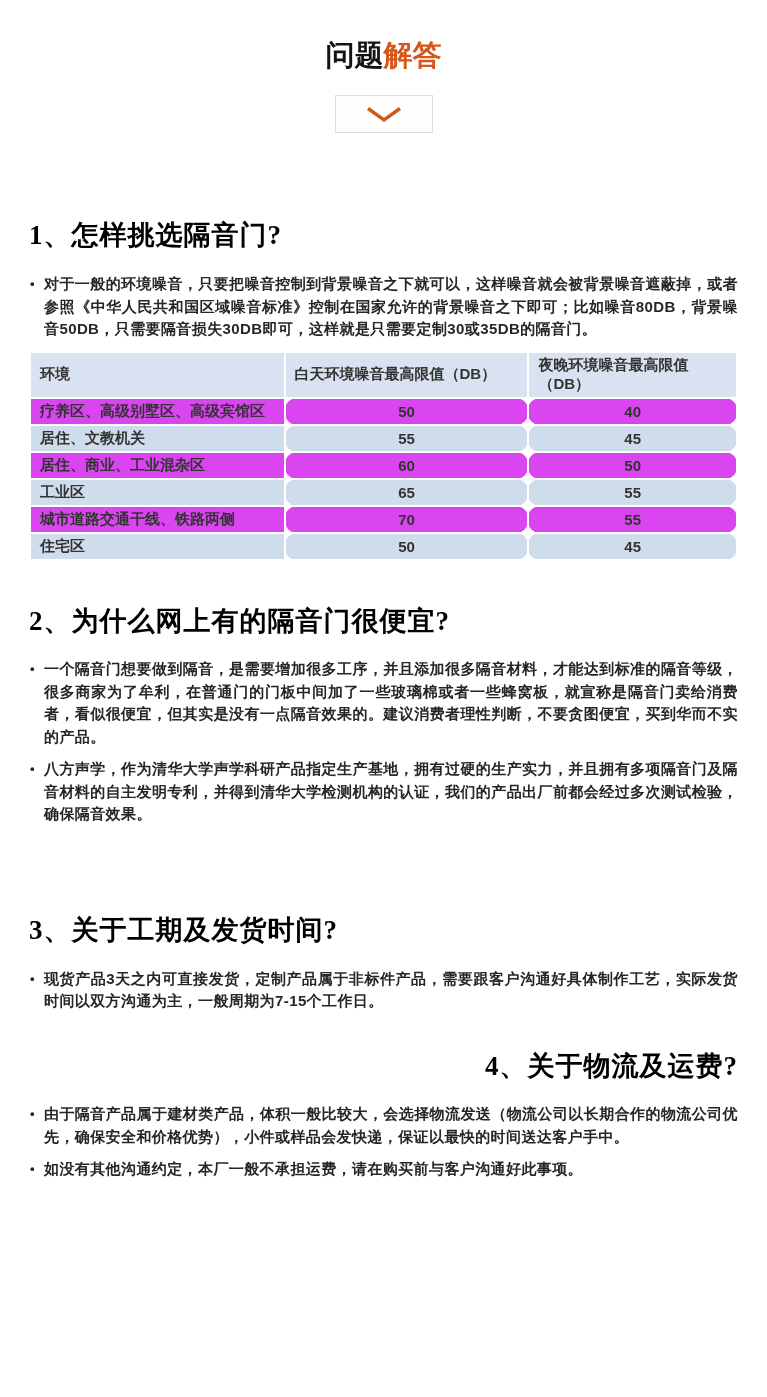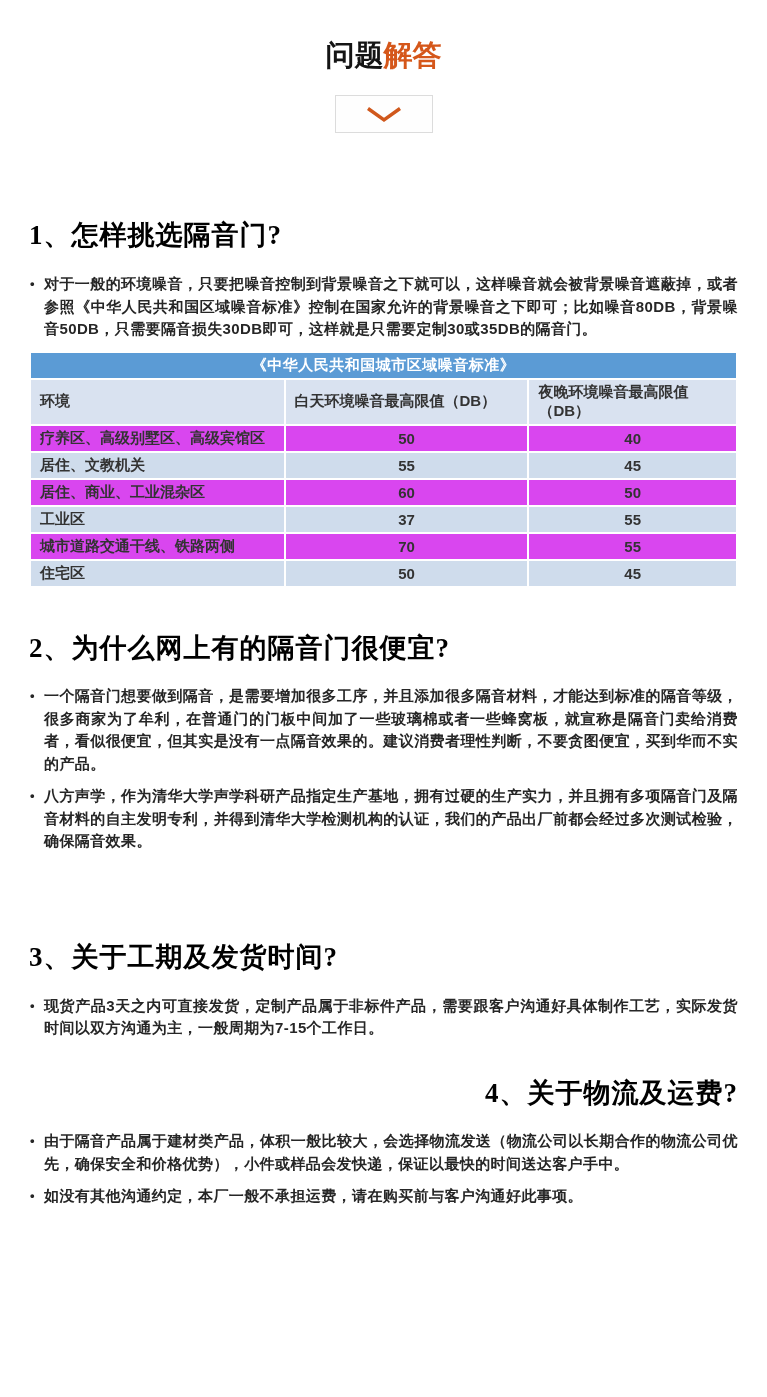--- a/index.html
+++ b/index.html
@@ -50,21 +50,21 @@
   }
   table.noise-table th, table.noise-table td { border:2px solid #ffffff; padding:3px 9px; }
   .tbl-title th {
     background:#5B9BD5; color:#ffffff; text-align:center;
     font-size:15px; height:25px; letter-spacing:0.5px;
   }
   .tbl-colhead th { background:#D9E2F0; text-align:left; height:28px; font-weight:bold; }
   tbody tr.r-light td { background:#d946ef; }
   tbody tr.r-dark  td { background:#CFDCEC; }
   tbody td { height:27px; }
-  td.num { text-align:center; }
+  td.num { text-align:center;border-radius:12px; }
   .col-env   { width:36%; }
   .col-day   { width:34.5%; }
   .col-night { width:29.5%; }
 </style>
 </head>
 <body>
 
 <div class="page">
 
   <div class="hero">
@@ -86,23 +86,20 @@
         <li>对于一般的环境噪音，只要把噪音控制到背景噪音之下就可以，这样噪音就会被背景噪音遮蔽掉，或者参照《中华人民共和国区域噪音标准》控制在国家允许的背景噪音之下即可；比如噪音80DB，背景噪音50DB，只需要隔音损失30DB即可，这样就是只需要定制30或35DB的隔音门。</li>
       </ul>
 
       <table class="noise-table">
         <colgroup>
             <col class="col-env">
             <col class="col-day">
             <col class="col-night">
           </colgroup>
         <thead>
-          <tr class="tbl-title">
-            <th colspan="3">《中华人民共和国城市区域噪音标准》</th>
-          </tr>
           <tr class="tbl-colhead">
             <th>环境</th>
             <th>白天环境噪音最高限值（DB）</th>
             <th>夜晚环境噪音最高限值（DB）</th>
           </tr>
         </thead>
         <tbody>
           <tr class="r-light">
             <td>疗养区、高级别墅区、高级宾馆区</td>
             <td class="num">50</td>
@@ -113,21 +110,21 @@
             <td class="num">55</td>
             <td class="num">45</td>
           </tr>
           <tr class="r-light">
             <td>居住、商业、工业混杂区</td>
             <td class="num">60</td>
             <td class="num">50</td>
           </tr>
           <tr class="r-dark">
             <td>工业区</td>
-            <td class="num">37</td>
+            <td class="num">65</td>
             <td class="num">55</td>
           </tr>
           <tr class="r-light">
             <td>城市道路交通干线、铁路两侧</td>
             <td class="num">70</td>
             <td class="num">55</td>
           </tr>
           <tr class="r-dark">
             <td>住宅区</td>
             <td class="num">50</td>

